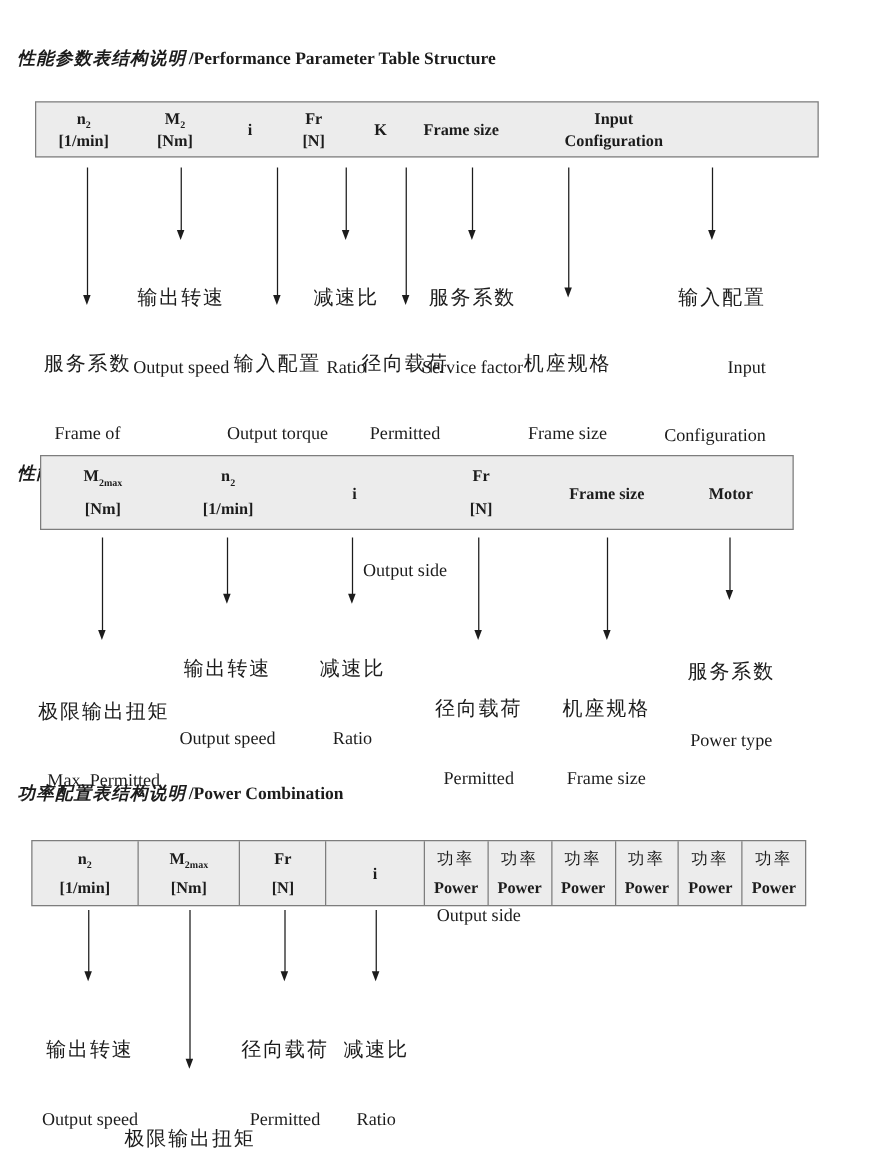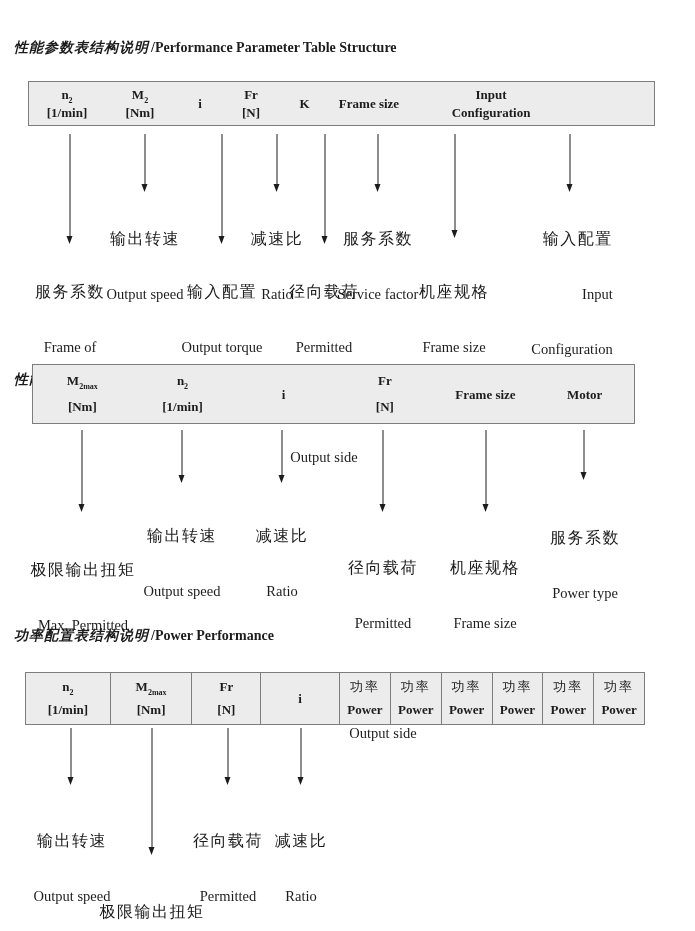--- a/index.html
+++ b/index.html
@@ -191,21 +191,21 @@
   <div class="lbl" style="left:485px; top:522px;">
     <div class="lz">机座规格</div>
     <div class="le">Frame size</div>
   </div>
   <div class="lbl" style="left:585px; top:492px;">
     <div class="lz">服务系数</div>
     <div class="le">Power type</div>
   </div>
 
   <div class="abs" style="left:14px; top:626px;">
-    <span class="heading-zh">功率配置表结构说明</span><span class="heading-en">/Power Performance</span>
+    <span class="heading-zh">功率配置表结构说明</span><span class="heading-en">/Power Combination</span>
   </div>
 
   <div class="ptable t3" style="left:25px; top:672px; width:620px; height:53px;">
     <div class="pcell" style="width:85px;">
       <span class="sym"><span>n</span><sub class="ss">2</sub></span>
       <span class="unit">[1/min]</span>
     </div>
     <div class="pcell" style="width:82px;">
       <span class="sym"><span>M</span><sub class="ss">2max</sub></span>
       <span class="unit">[Nm]</span>

